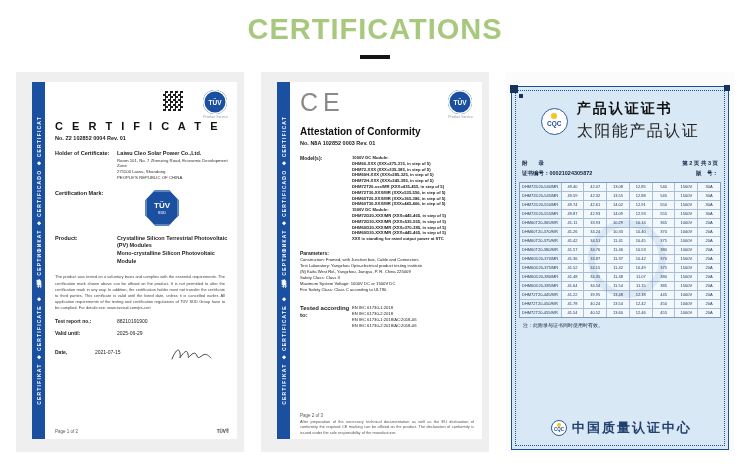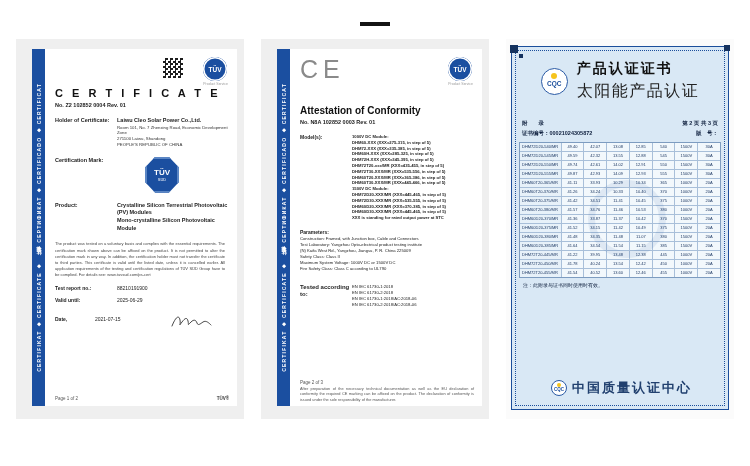--- a/index.html
+++ b/index.html
@@ -47,35 +47,35 @@
   .kv .v{font-size:5px;}
   .kv .lbl{font-weight:bold;font-size:5px;}
   .date-sig{display:flex;margin-top:13px;align-items:flex-start;}
   .sig-block{margin-left:auto;margin-right:16px;text-align:center;margin-top:-4px;}
   .doc-footer{position:absolute;bottom:5px;left:10px;right:8px;display:flex;
     justify-content:space-between;font-size:4.5px;color:#555;}
   .tuv-word{font-weight:bold;color:#333;}
   
   .aoc-top{position:relative;height:34px;}
   .ce-mark{font-size:25px;color:#8a8a8a;letter-spacing:5px;line-height:1;}
-  .aoc-title{font-size:10px;font-weight:bold;color:#111;margin-top:14px;}
+  .aoc-title{font-size:10px;font-weight:bold;color:#111;margin-top:2px;}
   .models-list{font-size:4.2px;font-weight:bold;white-space:pre-line;line-height:1.38;}
   .lbl-sm{width:52px;font-weight:bold;font-size:5px;flex-shrink:0;}
   .params-title{font-weight:bold;font-size:5px;margin-top:8px;}
   .params{font-size:4.2px;white-space:pre-line;line-height:1.45;margin-top:1px;}
   .tested-row{display:flex;margin-top:11px;}
   .tested-lbl{width:52px;font-weight:bold;font-size:6px;flex-shrink:0;line-height:1.3;}
   .tested{font-size:4.2px;white-space:pre-line;line-height:1.45;}
   .aoc-footer{position:absolute;bottom:4px;left:10px;right:8px;color:#555;}
   .aoc-page{font-size:4.5px;}
   .aoc-note{font-size:3.9px;line-height:1.4;margin-top:1px;text-align:justify;}
   
   .photo.cqc-wrap{background:#fbfbfb;padding:7px 5px 9px 5px;}
   .cqc-doc{width:100%;height:100%;background:#d9e8f5;border:1px solid #1b4e9b;position:relative;
-    padding:5px 7px;box-sizing:border-box;}
+    padding:5px 7px;box-sizing:border-box;margin-top:7px;}
   .cqc-doc::before{content:"";position:absolute;inset:3px;border:1px dotted #1b4e9b;pointer-events:none;}
   .corner-sq1{position:absolute;top:-2px;left:-2px;width:8px;height:8px;background:#16335f;}
   .corner-sq2{position:absolute;top:7px;left:7px;width:4px;height:4px;background:#16335f;}
   .corner-sq3{position:absolute;top:-2px;right:-2px;width:6px;height:6px;background:#16335f;}
   .cqc-head{display:flex;align-items:center;justify-content:center;gap:9px;margin-top:8px;}
   .cqc-logo{width:27px;height:27px;border-radius:50%;border:1.5px solid #2a5aa5;background:#fff;
     position:relative;display:flex;align-items:flex-end;justify-content:center;box-sizing:border-box;flex-shrink:0;}
   .cqc-logo .sun{position:absolute;top:4px;left:50%;margin-left:-3px;width:6px;height:6px;
     border-radius:50%;background:#f6c41c;}
   .cqc-logo .cqc-txt{color:#1b4e9b;font-weight:bold;font-size:6.5px;margin-bottom:7px;}
@@ -100,20 +100,21 @@
     justify-content:center;gap:5px;}
   .cqc-logo.small{width:16px;height:16px;border-width:1px;}
   .cqc-logo.small .sun{top:2px;width:4px;height:4px;margin-left:-2px;}
   .cqc-logo.small .cqc-txt{font-size:4.5px;margin-bottom:3.5px;}
   .cqc-org{font-size:13px;font-weight:bold;color:#21406f;letter-spacing:2px;}
 </style>
 </head>
 <body>
 
 <div class="page-header">
+  <div class="page-title">CERTIFICATIONS</div>
   <div class="title-underline"></div>
 </div>
 
 <div class="certs">
 
   <div class="photo gray">
     <div class="band">
       <span>CERTIFIKAT ◆ CERTIFICATE ◆ 认证证书 ◆ СЕРТИФИКАТ ◆ CERTIFICADO ◆ CERTIFICAT</span>
     </div>
     <div class="doc">

